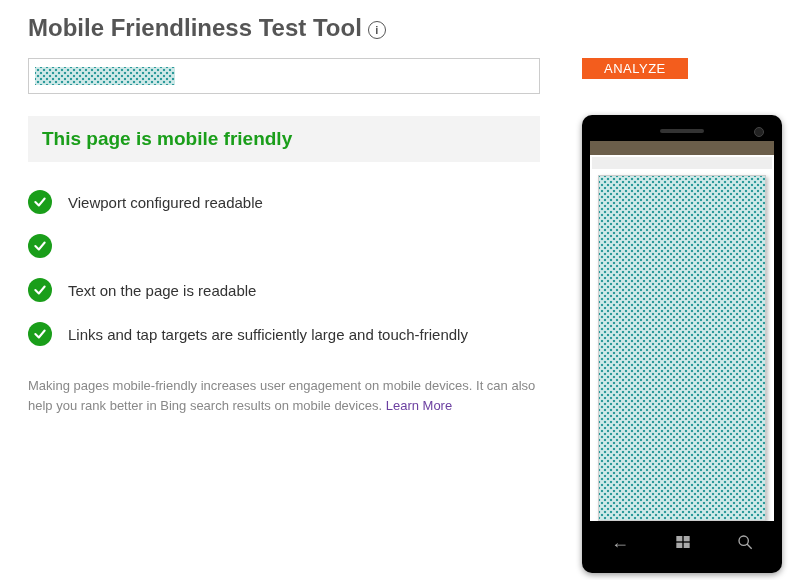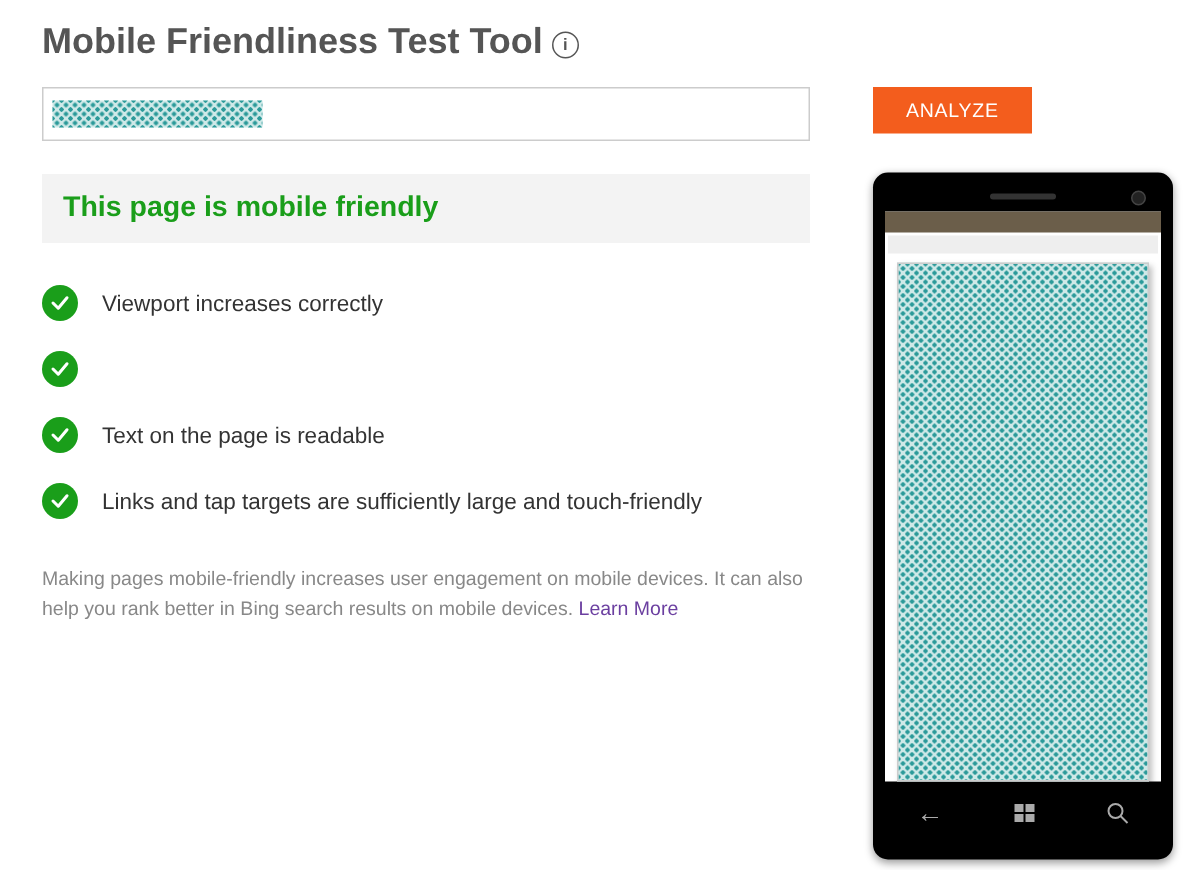--- a/index.html
+++ b/index.html
@@ -69,21 +69,21 @@
       radial-gradient(circle at 3px 3px, #2c9a9a 1.3px, transparent 1.6px);
     background-size: 6px 6px, 6px 6px;
     background-position: 0 0, 3px 3px;
     background-color: #cfe9e8;
   }
   .analyze-btn {
     margin-left: 42px;
     background: #f35d1d;
     color: #fff;
     border: none;
-    height: 31px;
+    height: 21px;
     padding: 0 22px;
     font-size: 13px;
     letter-spacing: 0.5px;
     cursor: pointer;
     font-family: inherit;
   }
   .result-bar {
     margin-top: 22px;
     background: #f3f3f3;
     padding: 12px 14px;
@@ -235,21 +235,21 @@
       <div class="result-bar">This page is mobile friendly</div>
 
       <div class="checks">
 
         <div class="check-row">
           <span class="badge ok">
             <svg viewBox="0 0 24 24">
                 <path d="M4 12 L10 18 L20 6" stroke="#fff" stroke-width="3.5" fill="none" stroke-linecap="round" stroke-linejoin="round"></path>
               </svg>
           </span>
-          <span>Viewport increases correctly</span>
+          <span>Viewport configured readable</span>
         </div>
 
         <div class="check-row">
           <span class="badge ok">
             <svg viewBox="0 0 24 24">
                 <path d="M4 12 L10 18 L20 6" stroke="#fff" stroke-width="3.5" fill="none" stroke-linecap="round" stroke-linejoin="round"></path>
               </svg>
           </span>
         </div>
 

